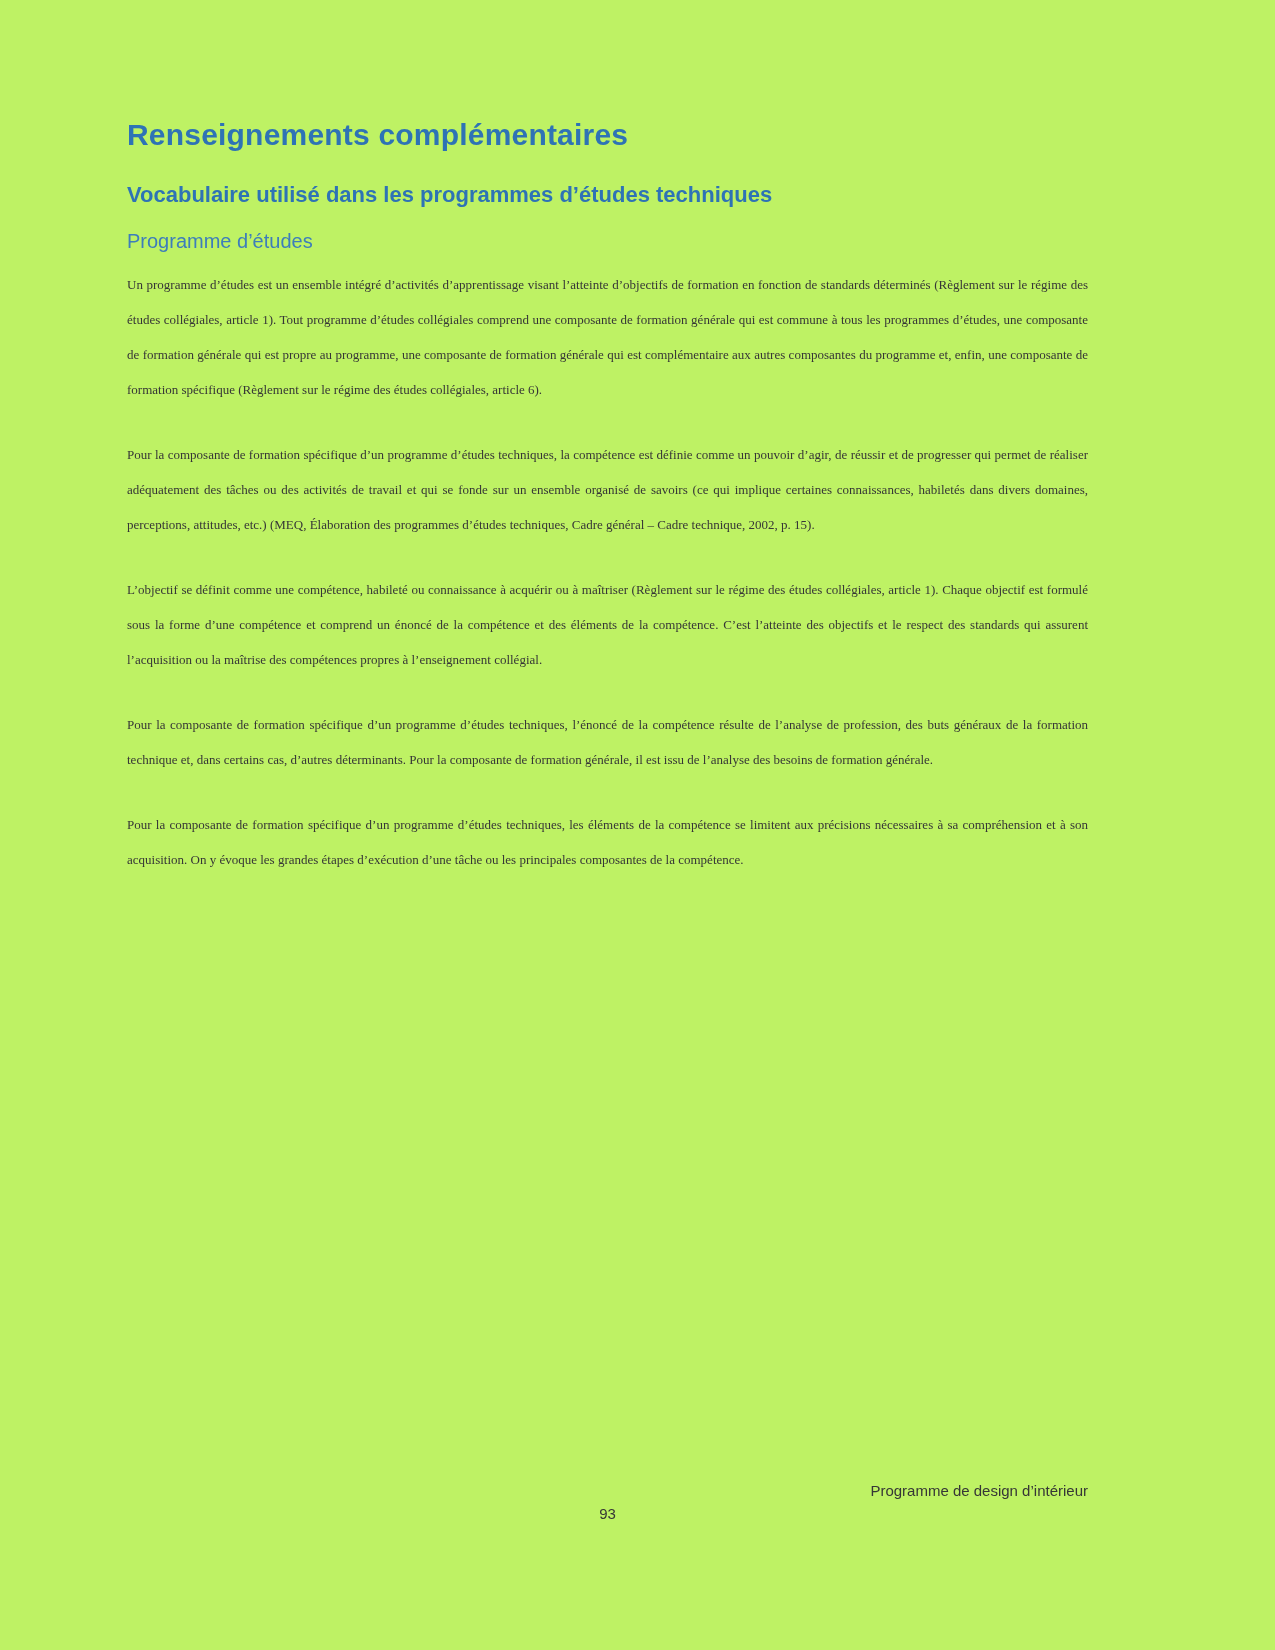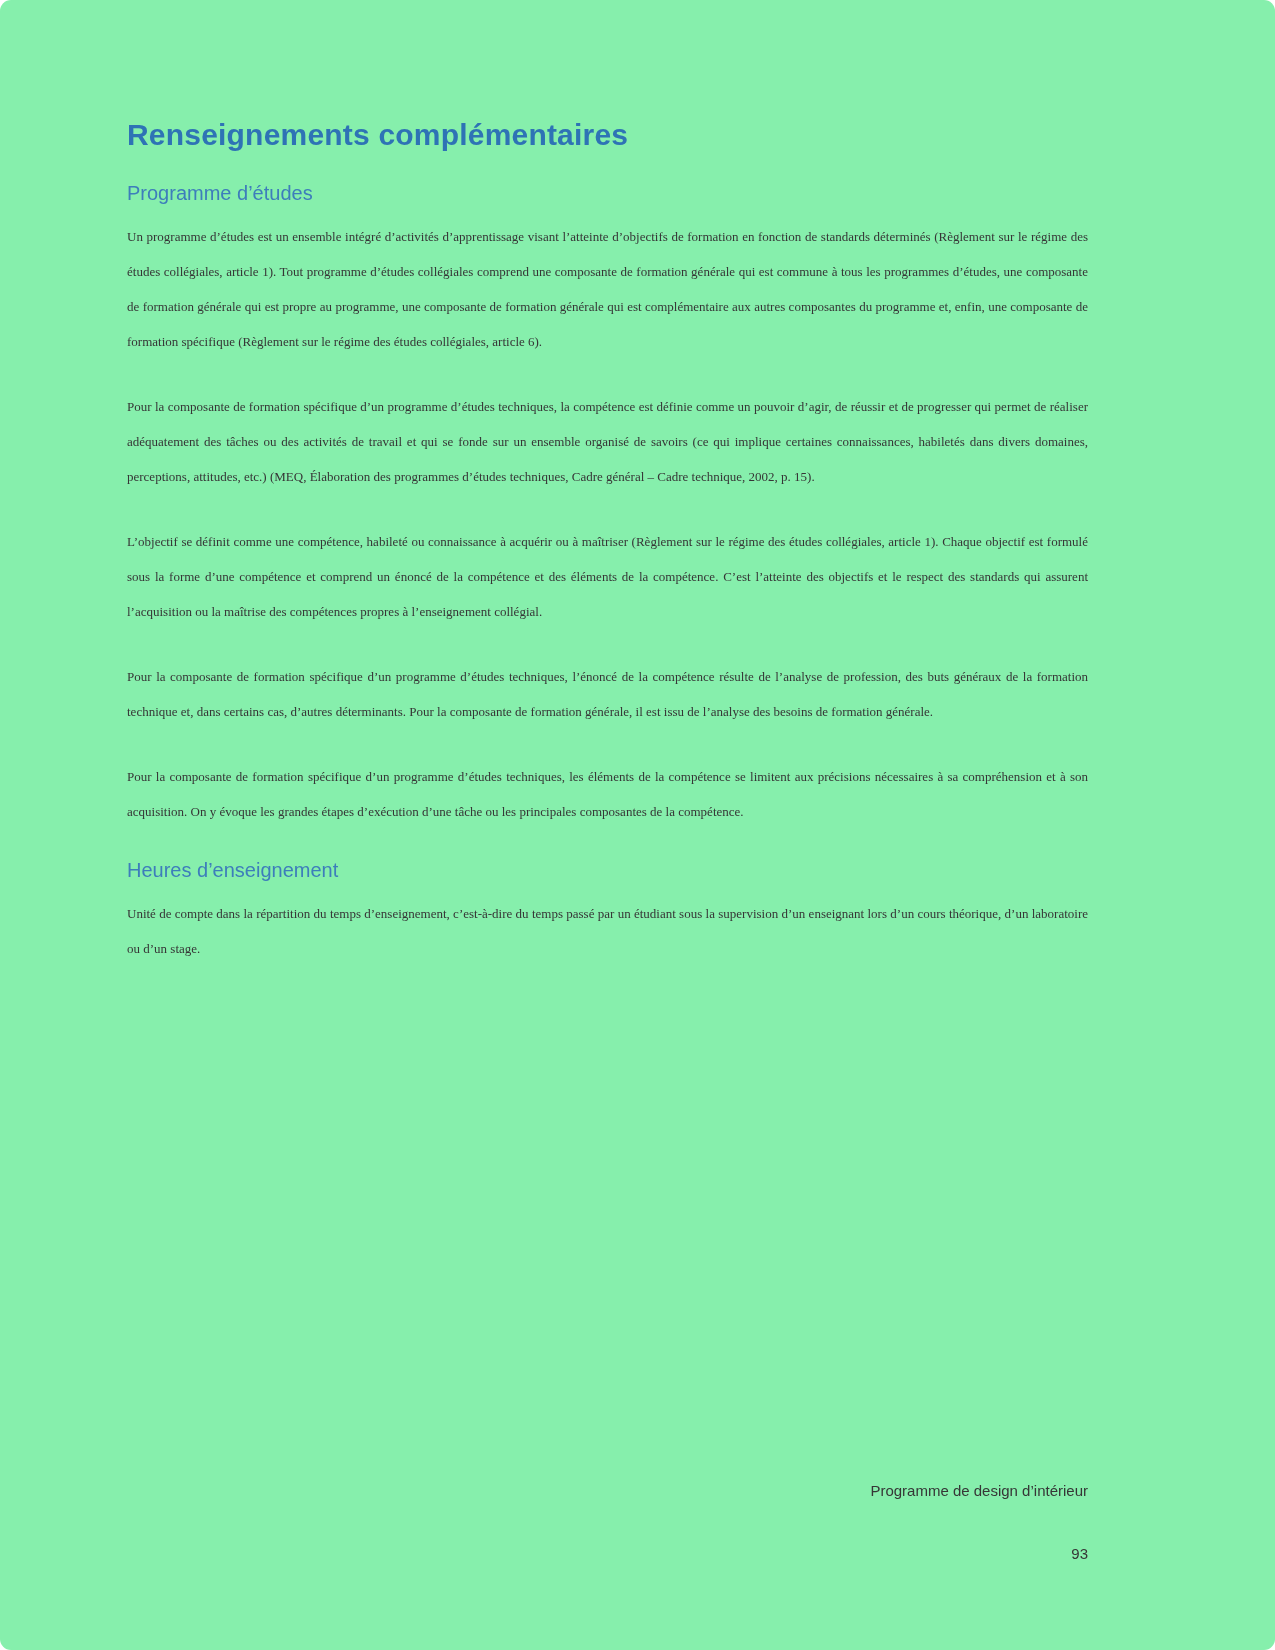--- a/index.html
+++ b/index.html
@@ -6,23 +6,22 @@
 
   html, body {
     background: #ffffff;
     font-family: "Liberation Sans", sans-serif;
   }
 
   .page {
     position: relative;
     width: 1275px;
     height: 1650px;
-    background: #86efac;
+    background: #bef264;
     overflow: hidden;
-    border-radius: 11px;
   }
 
   .content {
     position: absolute;
     top: 118px;
     left: 127px;
     width: 961px;
   }
 
   h1.doc-title {
@@ -66,34 +65,34 @@
     top: 1482px;
     font-size: 15px;
     color: #363636;
   }
 
   .footer-pagenum {
     position: absolute;
     left: 127px;
     width: 961px;
     top: 1505px;
-    text-align: right;
+    text-align: center;
     font-size: 15px;
     color: #363636;
-    margin-top: 40px;
   }
 </style>
 </head>
 <body>
 
 <div class="page">
   <div class="content">
 
     <h1 class="doc-title">Renseignements complémentaires</h1>
 
+    <h2 class="doc-subtitle">Vocabulaire utilisé dans les programmes d’études techniques</h2>
 
     <section>
       <h3 class="section-heading">Programme d’études</h3>
       <p class="body-par">Un programme d’études est un ensemble intégré d’activités d’apprentissage visant l’atteinte d’objectifs de formation en fonction de standards déterminés (Règlement sur le régime des études collégiales, article 1). Tout programme d’études collégiales comprend une composante de formation générale qui est commune à tous les programmes d’études, une composante de formation générale qui est propre au programme, une composante de formation générale qui est complémentaire aux autres composantes du programme et, enfin, une composante de formation spécifique (Règlement sur le régime des études collégiales, article 6).</p>
     </section>
 
     <section>
       <p class="body-par">Pour la composante de formation spécifique d’un programme d’études techniques, la compétence est définie comme un pouvoir d’agir, de réussir et de progresser qui permet de réaliser adéquatement des tâches ou des activités de travail et qui se fonde sur un ensemble organisé de savoirs (ce qui implique certaines connaissances, habiletés dans divers domaines, perceptions, attitudes, etc.) (MEQ, Élaboration des programmes d’études techniques, Cadre général ‒ Cadre technique, 2002, p. 15).</p>
     </section>
 
@@ -102,22 +101,18 @@
     </section>
 
     <section>
       <p class="body-par">Pour la composante de formation spécifique d’un programme d’études techniques, l’énoncé de la compétence résulte de l’analyse de profession, des buts généraux de la formation technique et, dans certains cas, d’autres déterminants. Pour la composante de formation générale, il est issu de l’analyse des besoins de formation générale.</p>
     </section>
 
     <section>
       <p class="body-par">Pour la composante de formation spécifique d’un programme d’études techniques, les éléments de la compétence se limitent aux précisions nécessaires à sa compréhension et à son acquisition. On y évoque les grandes étapes d’exécution d’une tâche ou les principales composantes de la compétence.</p>
     </section>
 
-    <section>
-      <h3 class="section-heading">Heures d’enseignement</h3>
-      <p class="body-par">Unité de compte dans la répartition du temps d’enseignement, c’est-à-dire du temps passé par un étudiant sous la supervision d’un enseignant lors d’un cours théorique, d’un laboratoire ou d’un stage.</p>
-    </section>
 
   </div>
 
   <div class="footer-right">Programme de design d’intérieur</div>
   <div class="footer-pagenum">93</div>
 </div>
 
 </body></html>

